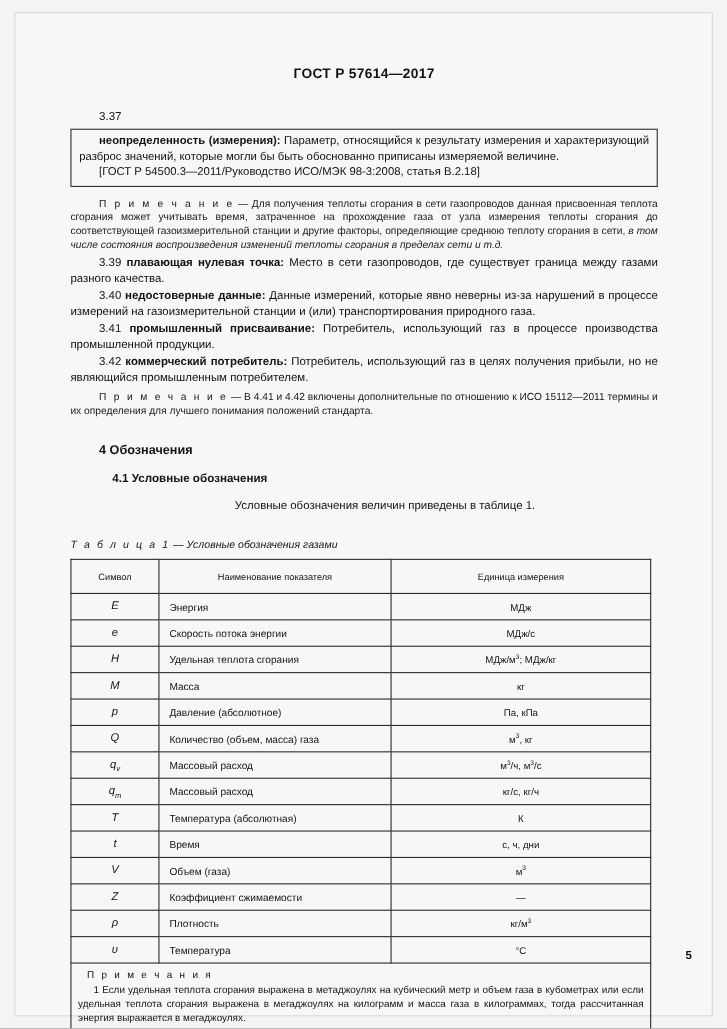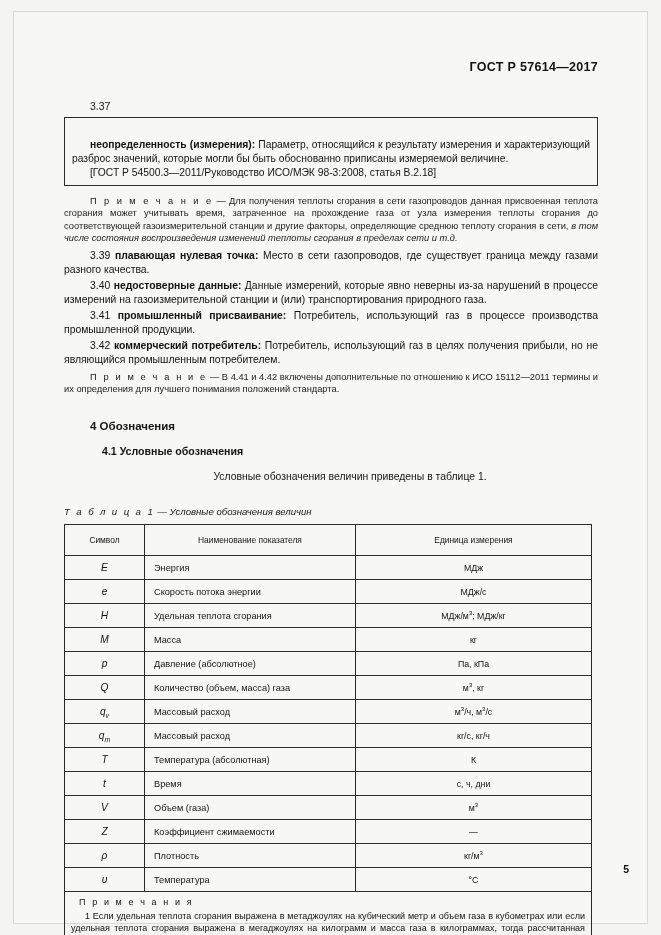--- a/index.html
+++ b/index.html
@@ -28,35 +28,35 @@
     border: 1px solid #d8d8d4;
     box-sizing: border-box;
   }
   .content {
     position: absolute;
     left: 50px;
     top: 48px;
     width: 534px;
   }
   .doc-header {
-    text-align: right;
+    text-align: center;
     font-size: 12.5px;
     font-weight: bold;
     letter-spacing: .3px;
     margin: 0 0 26px 0;
     color: #131313;
   }
   .clause-no {
     font-size: 10.5px;
     margin: 0 0 5px 0;
     text-indent: 26px;
   }
   .term-box {
     border: 1px solid #2d2d2d;
-    padding: 20px 7px 5px 7px;
+    padding: 4px 7px 5px 7px;
     margin: 0 0 9px 0;
     box-sizing: border-box;
   }
   .term-box p {
     margin: 0;
     font-size: 10.3px;
     line-height: 13.6px;
     text-align: justify;
     color: #131313;
   }
@@ -199,21 +199,21 @@
       <p class="para"><span>3.41</span> <b>промышленный присваивание:</b><span> Потребитель, использующий газ в процессе производства промышленной продукции.</span></p>
 
       <p class="para"><span>3.42</span> <b>коммерческий потребитель:</b><span> Потребитель, использующий газ в целях получения прибыли, но не являющийся промышленным потребителем.</span></p>
 
       <p class="note"><span class="sp-wide">П р и м е ч а н и е</span><span> — </span><span>В 4.41 и 4.42 включены дополнительные по отношению к ИСО 15112—2011 термины и их определения для лучшего  понимания положений стандарта.</span></p>
 
       <h2 class="sect">4 Обозначения</h2>
       <h3 class="sub">4.1 Условные обозначения</h3>
       <p class="lead">Условные обозначения величин приведены в таблице 1.</p>
 
-      <div class="tbl-caption"><span class="lsp">Т а б л и ц а 1</span><span> — </span><span>Условные обозначения величин</span></div>
+      <div class="tbl-caption"><span class="lsp">Т а б л и ц а 1</span><span> — </span><span>Условные обозначения газами</span></div>
 
       <table class="vals">
         <colgroup>
           <col style="width:80px">
           <col style="width:211px">
           <col style="width:236px">
         </colgroup>
         <thead>
           <tr>
             <th>Символ</th>

